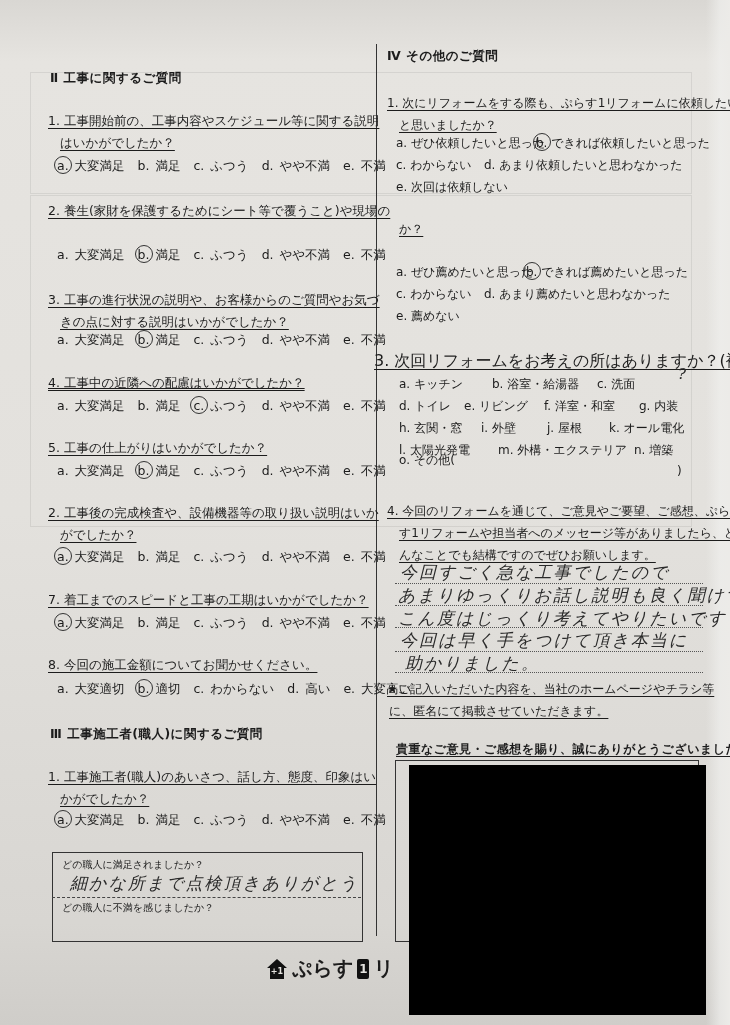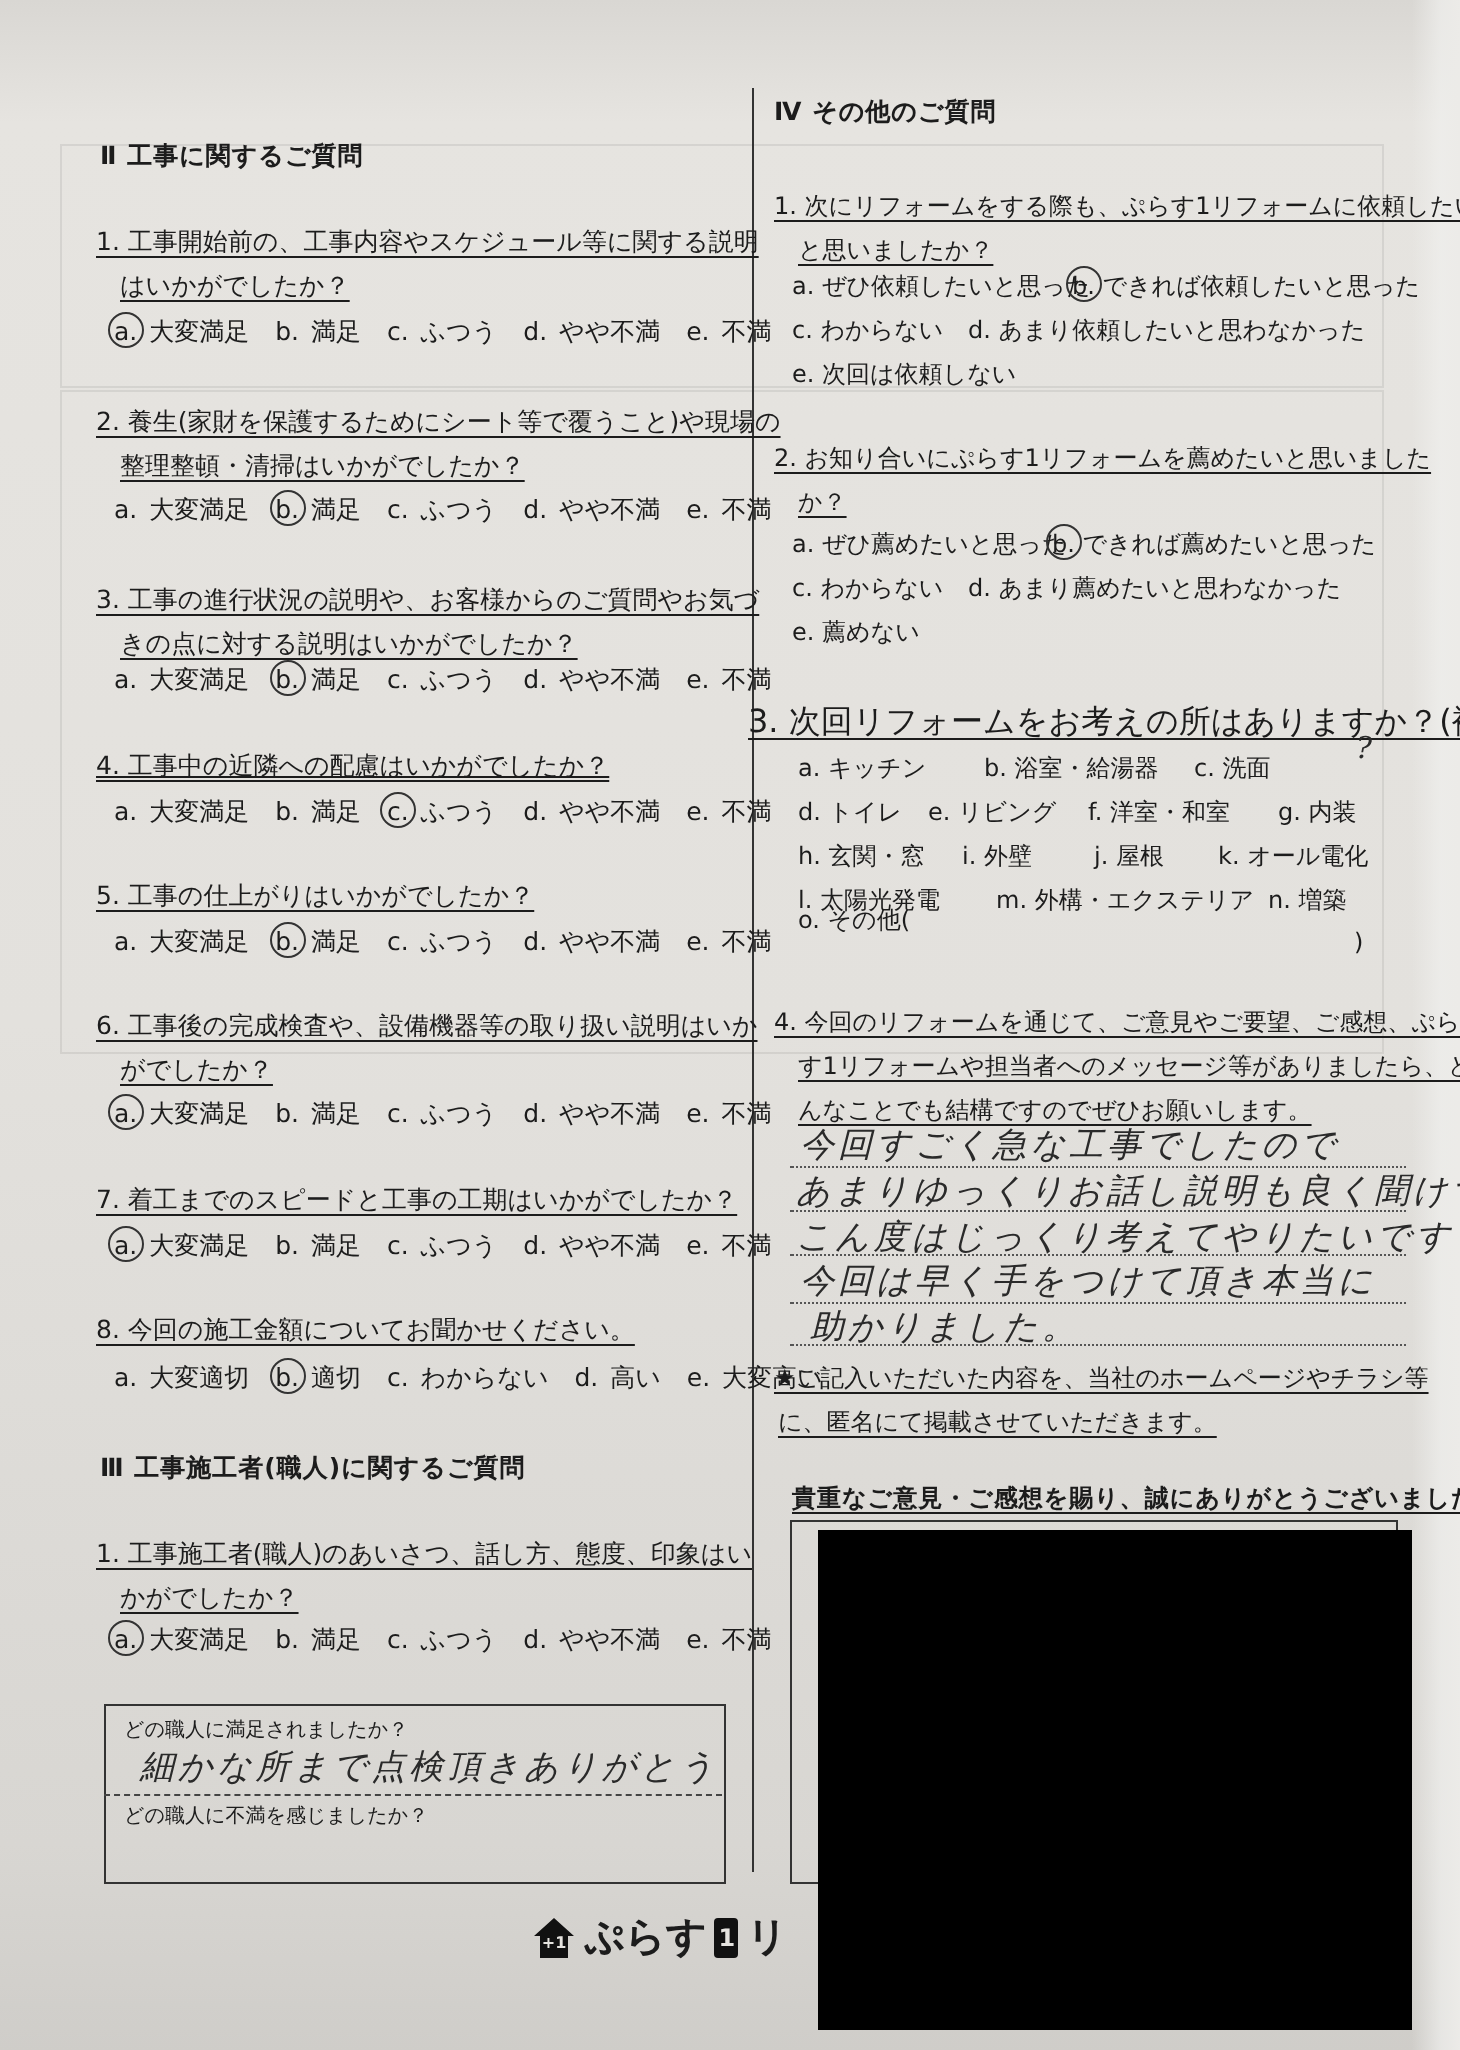--- a/index.html
+++ b/index.html
@@ -49,21 +49,20 @@
 <div class="opts" style="left:57px;top:158px;">
   <span class="opt sel">a. 大変満足</span>
   <span class="opt">b. 満足</span>
   <span class="opt">c. ふつう</span>
   <span class="opt">d. やや不満</span>
   <span class="opt">e. 不満</span>
 </div>
 
 <div class="q" style="left:48px;top:200px;">
   <div class="ql">2. 養生(家財を保護するためにシート等で覆うこと)や現場の</div>
-  <div class="ql" style="margin-left:12px">整理整頓・清掃はいかがでしたか？</div>
 </div>
 <div class="opts" style="left:57px;top:247px;">
   <span class="opt">a. 大変満足</span>
   <span class="opt sel">b. 満足</span>
   <span class="opt">c. ふつう</span>
   <span class="opt">d. やや不満</span>
   <span class="opt">e. 不満</span>
 </div>
 
 <div class="q" style="left:48px;top:289px;">
@@ -94,21 +93,21 @@
 </div>
 <div class="opts" style="left:57px;top:463px;">
   <span class="opt">a. 大変満足</span>
   <span class="opt sel">b. 満足</span>
   <span class="opt">c. ふつう</span>
   <span class="opt">d. やや不満</span>
   <span class="opt">e. 不満</span>
 </div>
 
 <div class="q" style="left:48px;top:502px;">
-  <div class="ql">6. 工事後の完成検査や、設備機器等の取り扱い説明はいか</div>
+  <div class="ql">2. 工事後の完成検査や、設備機器等の取り扱い説明はいか</div>
   <div class="ql" style="margin-left:12px">がでしたか？</div>
 </div>
 <div class="opts" style="left:57px;top:549px;">
   <span class="opt sel">a. 大変満足</span>
   <span class="opt">b. 満足</span>
   <span class="opt">c. ふつう</span>
   <span class="opt">d. やや不満</span>
   <span class="opt">e. 不満</span>
 </div>
 
@@ -161,21 +160,20 @@
 </div>
 <div class="grid3" style="left:396px;top:135px;">
   <span class="opt" style="left:0;top:0">a. ぜひ依頼したいと思った</span>
   <span class="opt sel" style="left:140px;top:0">b. できれば依頼したいと思った</span>
   <span class="opt" style="left:0;top:22px">c. わからない</span>
   <span class="opt" style="left:88px;top:22px">d. あまり依頼したいと思わなかった</span>
   <span class="opt" style="left:0;top:44px">e. 次回は依頼しない</span>
 </div>
 
 <div class="q" style="left:387px;top:218px;font-size:12px;">
-  <div class="ql">2. お知り合いにぷらす1リフォームを薦めたいと思いました</div>
   <div class="ql" style="margin-left:12px">か？</div>
 </div>
 <div class="grid3" style="left:396px;top:264px;">
   <span class="opt" style="left:0;top:0">a. ぜひ薦めたいと思った</span>
   <span class="opt sel" style="left:130px;top:0">b. できれば薦めたいと思った</span>
   <span class="opt" style="left:0;top:22px">c. わからない</span>
   <span class="opt" style="left:88px;top:22px">d. あまり薦めたいと思わなかった</span>
   <span class="opt" style="left:0;top:44px">e. 薦めない</span>
 </div>
 

